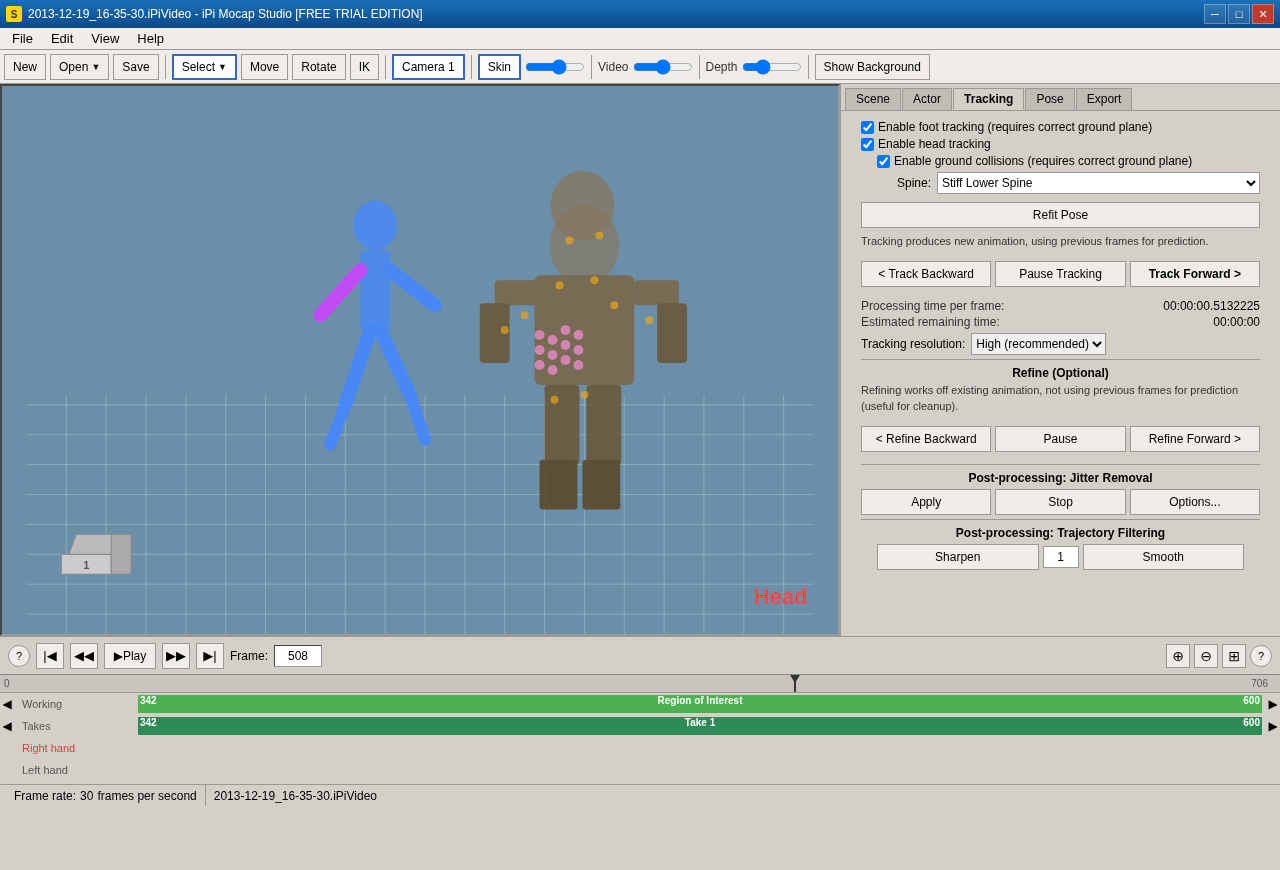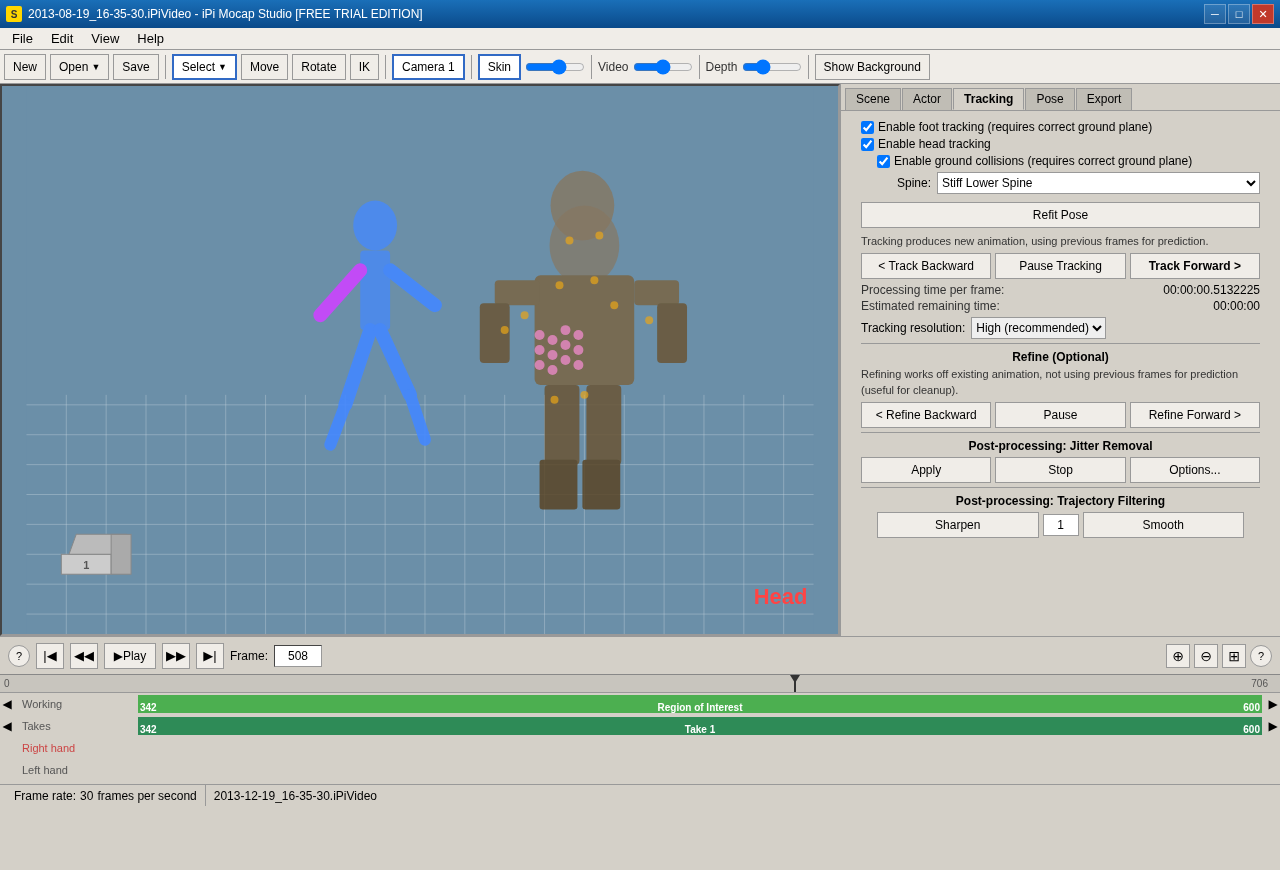--- a/index.html
+++ b/index.html
@@ -49,21 +49,21 @@
     .indent { margin-left: 16px; }
 
     
     .form-row { display: flex; align-items: center; margin: 4px 0; gap: 6px; }
     .form-row label { font-size: 12px; min-width: 70px; text-align: right; }
     .form-select { flex: 1; height: 22px; font-size: 12px; border: 1px solid #999; background: white; }
 
     
     .btn { height: 26px; background: #f0ede8; border: 1px solid #999; cursor: pointer; font-size: 12px; padding: 0 8px; }
     .btn.bold { font-weight: bold; }
-    .btn-row { display: flex; gap: 4px; margin: 4px 0; align-items: center; }
+    .btn-row { display: flex; gap: 4px; margin: 12px 0; align-items: center; }
     .btn-row .btn { flex: 1; }
 
     
     .section-title { font-weight: bold; font-size: 12px; text-align: center; margin: 6px 0 3px; }
     .section-desc { font-size: 11px; color: #333; margin: 2px 0 4px; line-height: 1.4; }
 
     
     .info-row { display: flex; justify-content: space-between; font-size: 12px; margin: 2px 0; }
     .info-row span:first-child { color: #333; }
 
@@ -93,21 +93,21 @@
     #timeline { height: 110px; background: #d4d0c8; border-top: 1px solid #888; display: flex; flex-direction: column; }
     .timeline-ruler { height: 18px; background: #c8c5be; border-bottom: 1px solid #999; position: relative; display: flex; align-items: center; }
     .ruler-start { position: absolute; left: 4px; font-size: 10px; color: #555; }
     .ruler-end { position: absolute; right: 12px; font-size: 10px; color: #555; }
     .ruler-playhead { position: absolute; left: 62%; top: 0; bottom: 0; width: 2px; background: #333; }
     .ruler-playhead-arrow { position: absolute; top: 0; left: 50%; transform: translateX(-50%); width: 0; height: 0; border-left: 5px solid transparent; border-right: 5px solid transparent; border-top: 8px solid #333; }
     .timeline-tracks { flex: 1; position: relative; display: flex; flex-direction: column; }
     .timeline-track { height: 22px; display: flex; align-items: center; position: relative; }
     .track-label { width: 120px; padding-left: 8px; font-size: 11px; flex-shrink: 0; }
     .track-content { flex: 1; height: 18px; position: relative; margin: 0 4px; }
-    .track-bar { position: absolute; height: 100%; display: flex; align-items: flex-end; justify-content: center; font-size: 10px; color: white; font-weight: bold; }
+    .track-bar { position: absolute; height: 100%; display: flex; align-items: flex-start; justify-content: center; font-size: 10px; color: white; font-weight: bold; }
     .track-bar.green { background: #4caf50; }
     .track-bar.teal { background: #2e8b57; }
     .timeline-left-arrow { width: 14px; display: flex; align-items: center; justify-content: center; cursor: pointer; font-size: 12px; }
     .timeline-right-arrow { width: 14px; display: flex; align-items: center; justify-content: center; cursor: pointer; font-size: 12px; }
 
     
     #status-bar { height: 22px; background: #d4d0c8; border-top: 1px solid #999; display: flex; align-items: center; padding: 0 6px; font-size: 12px; gap: 0; }
     .status-section { padding: 0 8px; border-right: 1px solid #999; height: 100%; display: flex; align-items: center; }
     .status-section:last-child { border-right: none; }
 
@@ -119,21 +119,21 @@
 
     
     .panel-divider { height: 1px; background: #999; margin: 4px 0; }
   </style>
 </head>
 <body>
 
 <div id="title-bar">
   <div class="title-left">
     <div class="title-icon">S</div>
-    <span>2013-08-19_16-35-30.iPiVideo - iPi Mocap Studio [FREE TRIAL EDITION]</span>
+    <span>2013-12-19_16-35-30.iPiVideo - iPi Mocap Studio [FREE TRIAL EDITION]</span>
   </div>
   <div class="title-controls">
     <button>─</button>
     <button>□</button>
     <button class="close">✕</button>
   </div>
 </div>
 
 <div id="menu-bar">
   <span>File</span>

